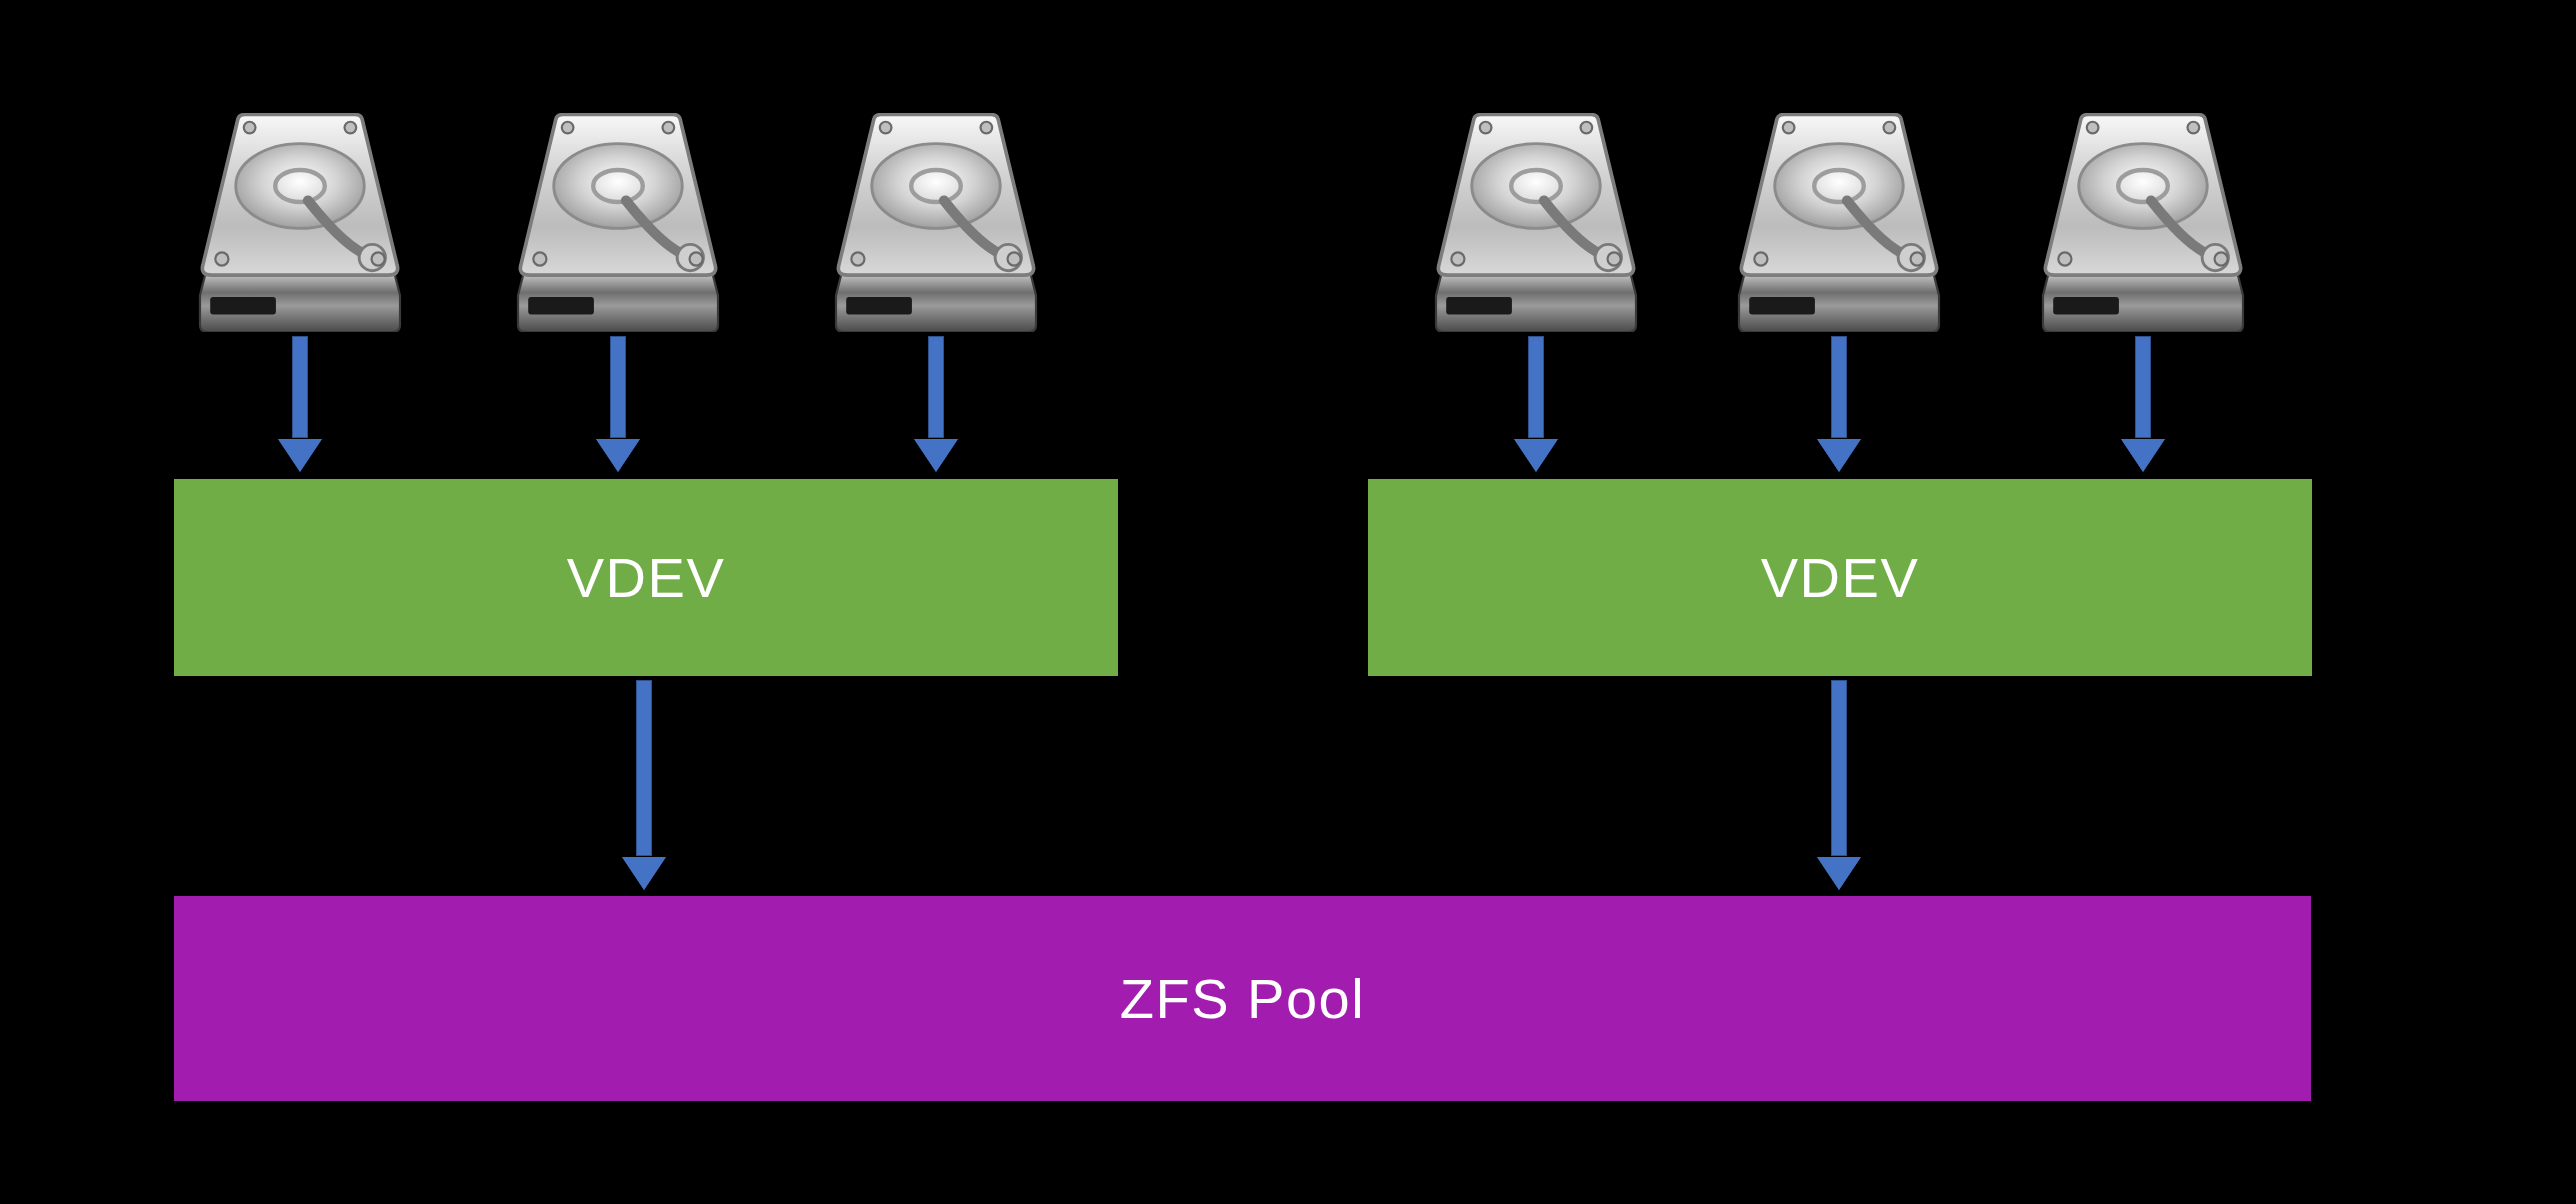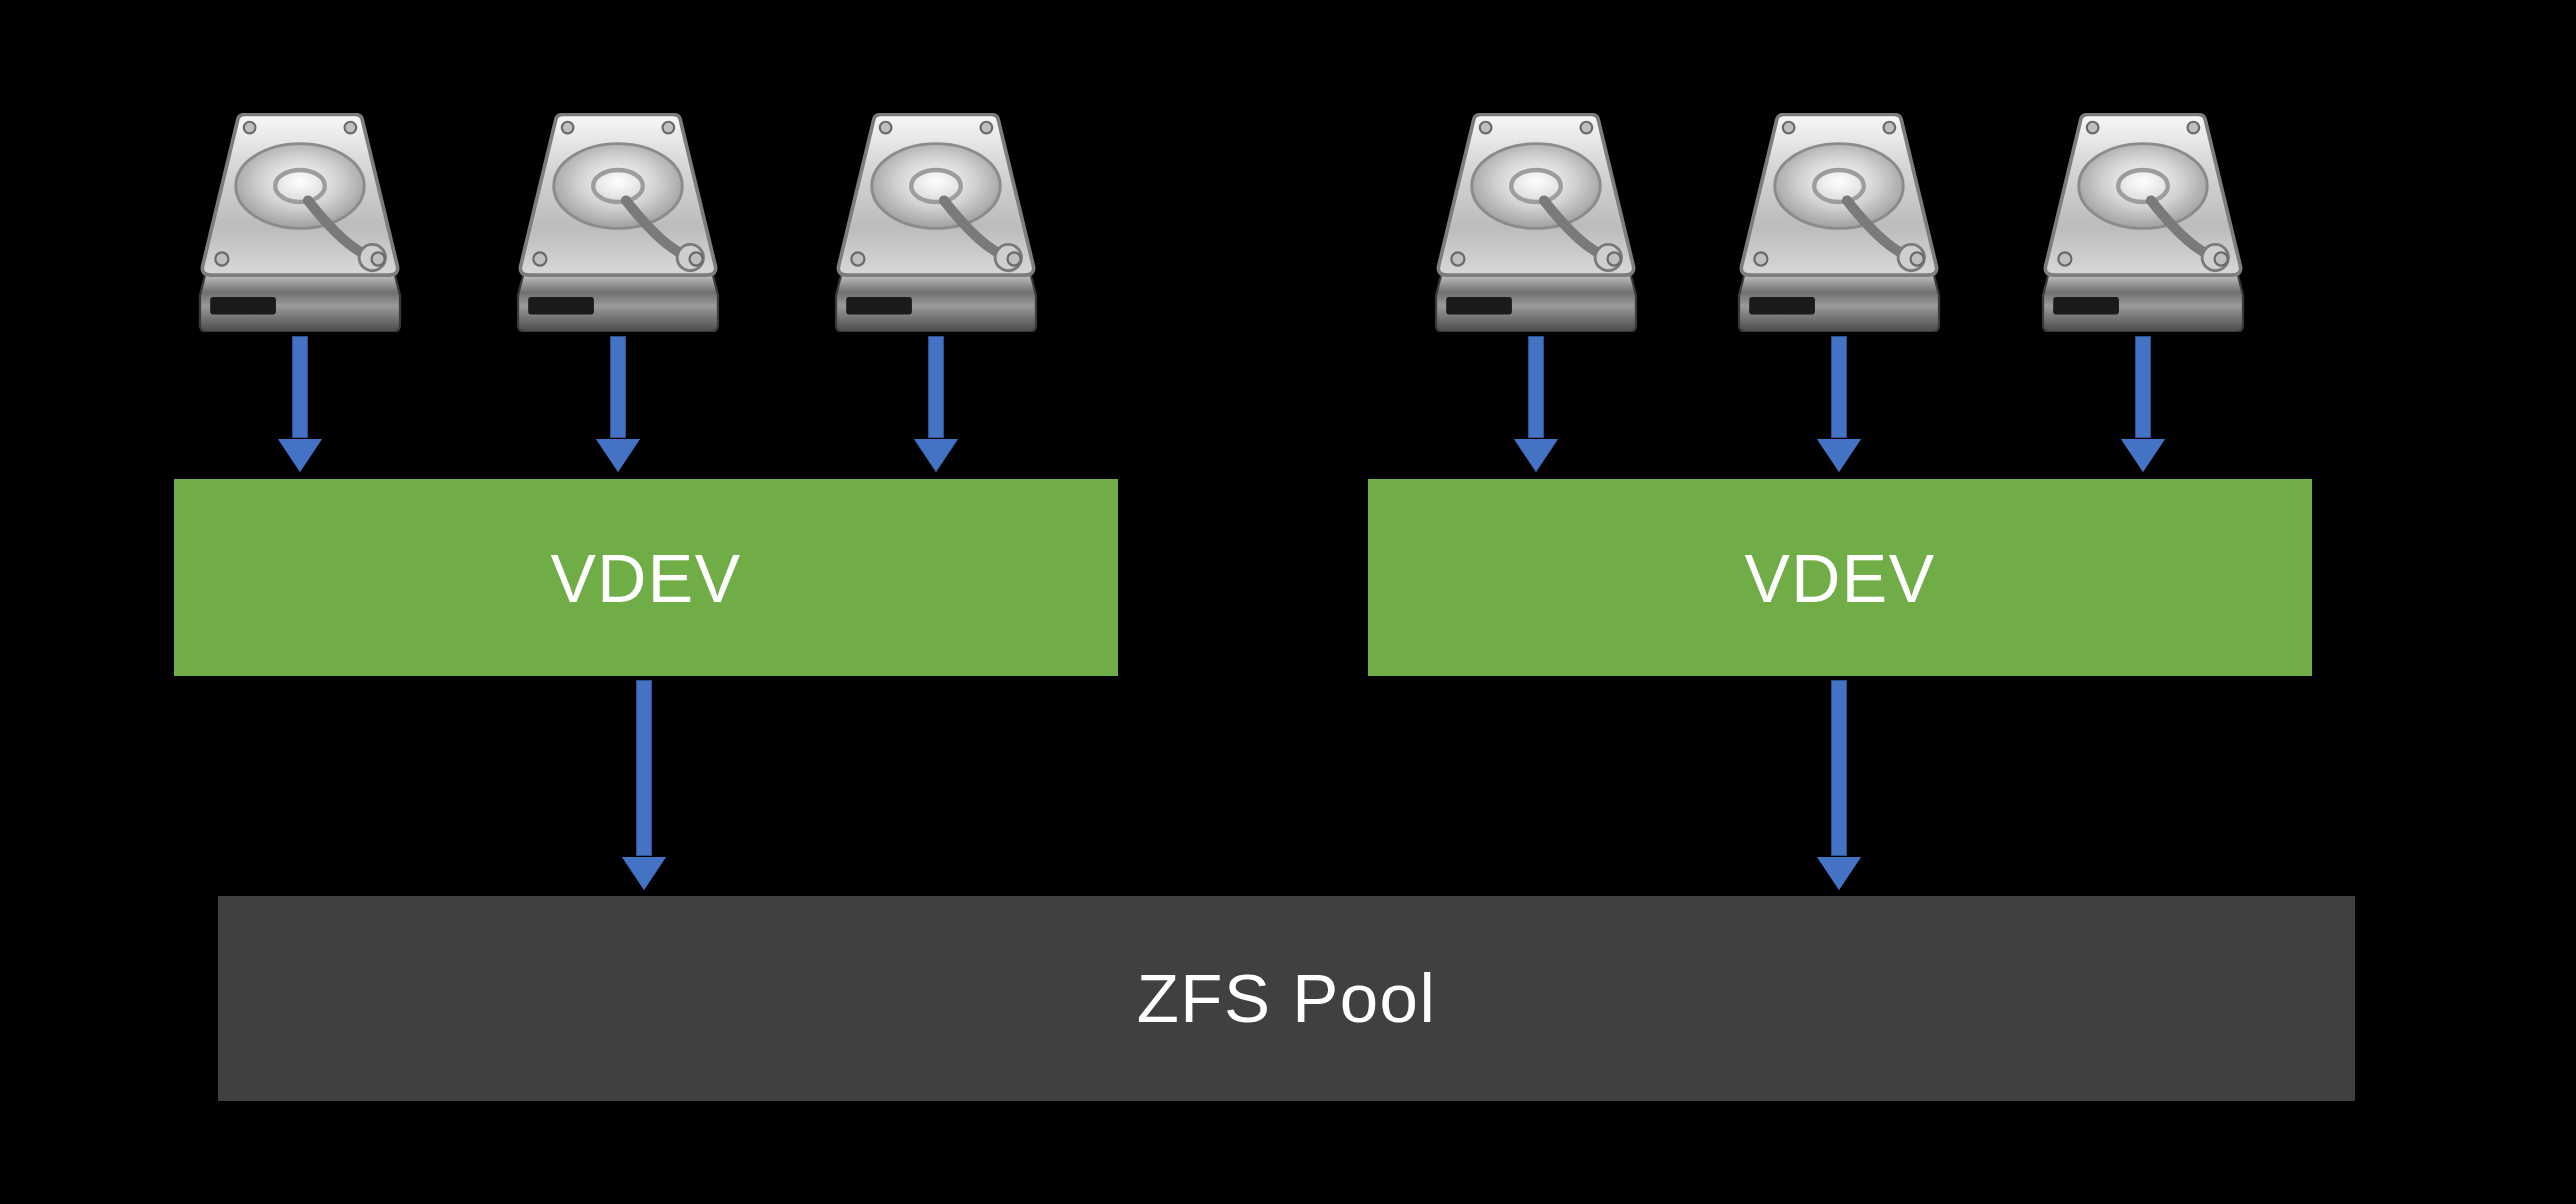--- a/index.html
+++ b/index.html
@@ -16,40 +16,39 @@
     width: 2576px;
     height: 1205px;
     background: #000;
   }
 
   
   .vdev-box {
     position: absolute;
     background: #70ad47;
     color: #fff;
-    font-size: 68px;
+    font-size: 56px;
     font-weight: 400;
     display: flex;
     align-items: center;
     justify-content: center;
     letter-spacing: 1.5px;
   }
 
   
   .pool-box {
     position: absolute;
-    background: #404040;
+    background: #a21caf;
     color: #fff;
-    font-size: 69px;
+    font-size: 56px;
     font-weight: 400;
     display: flex;
     align-items: center;
     justify-content: center;
     letter-spacing: 1.5px;
-    margin-left: 44px;
   }
 
   
   .arrow {
     position: absolute;
     width: 16px;
     background: #4472c4;
     border: 1.5px solid #2f528f;
     box-sizing: border-box;
   }

